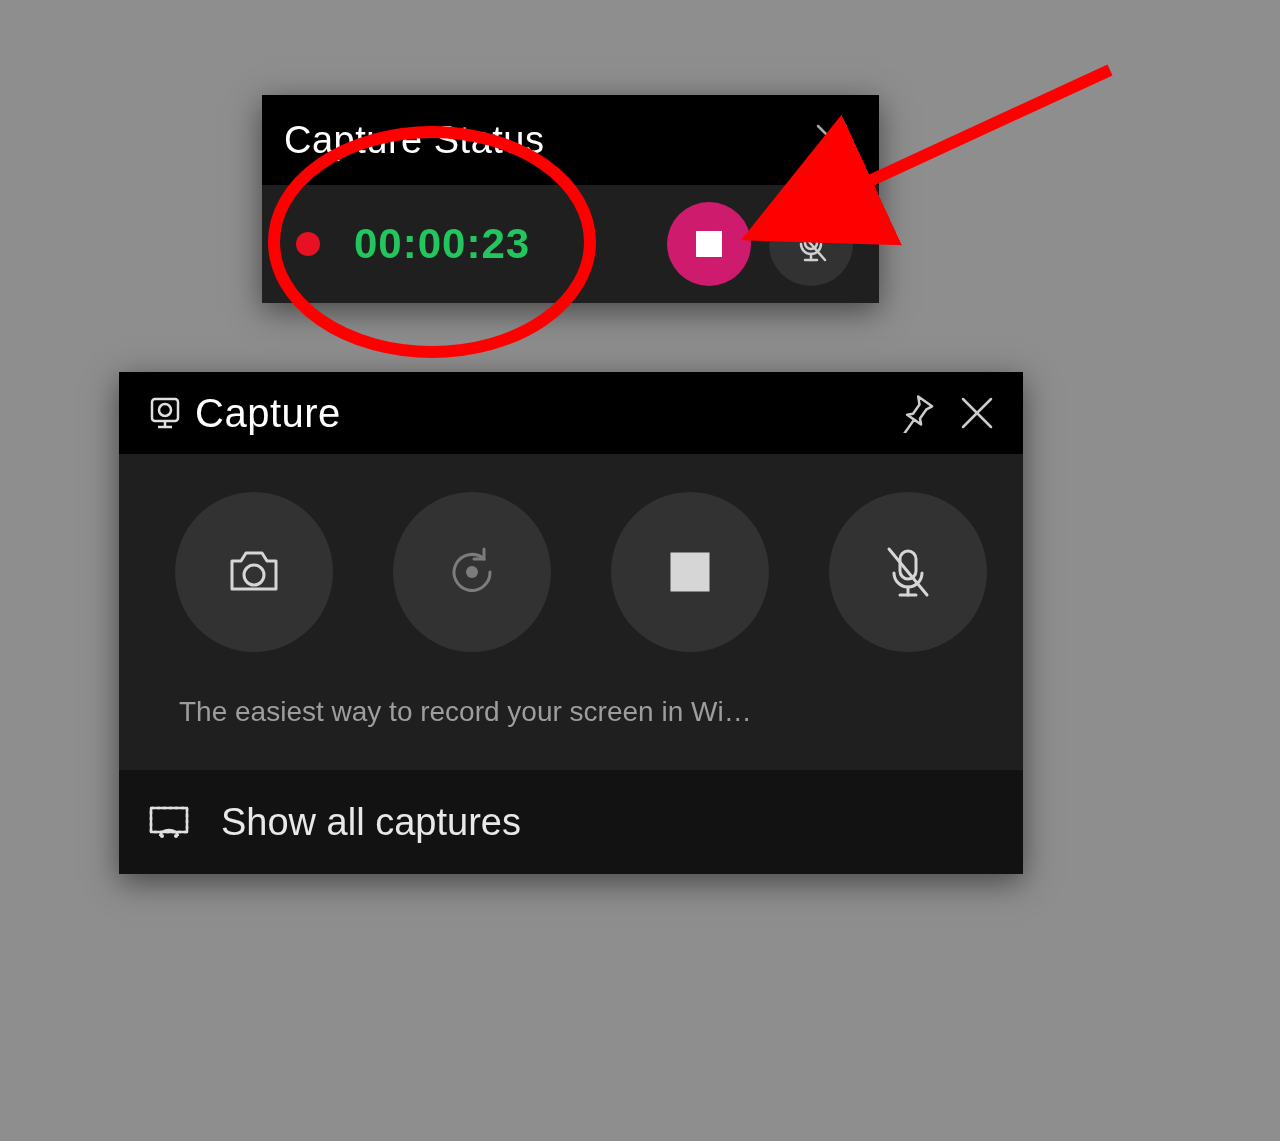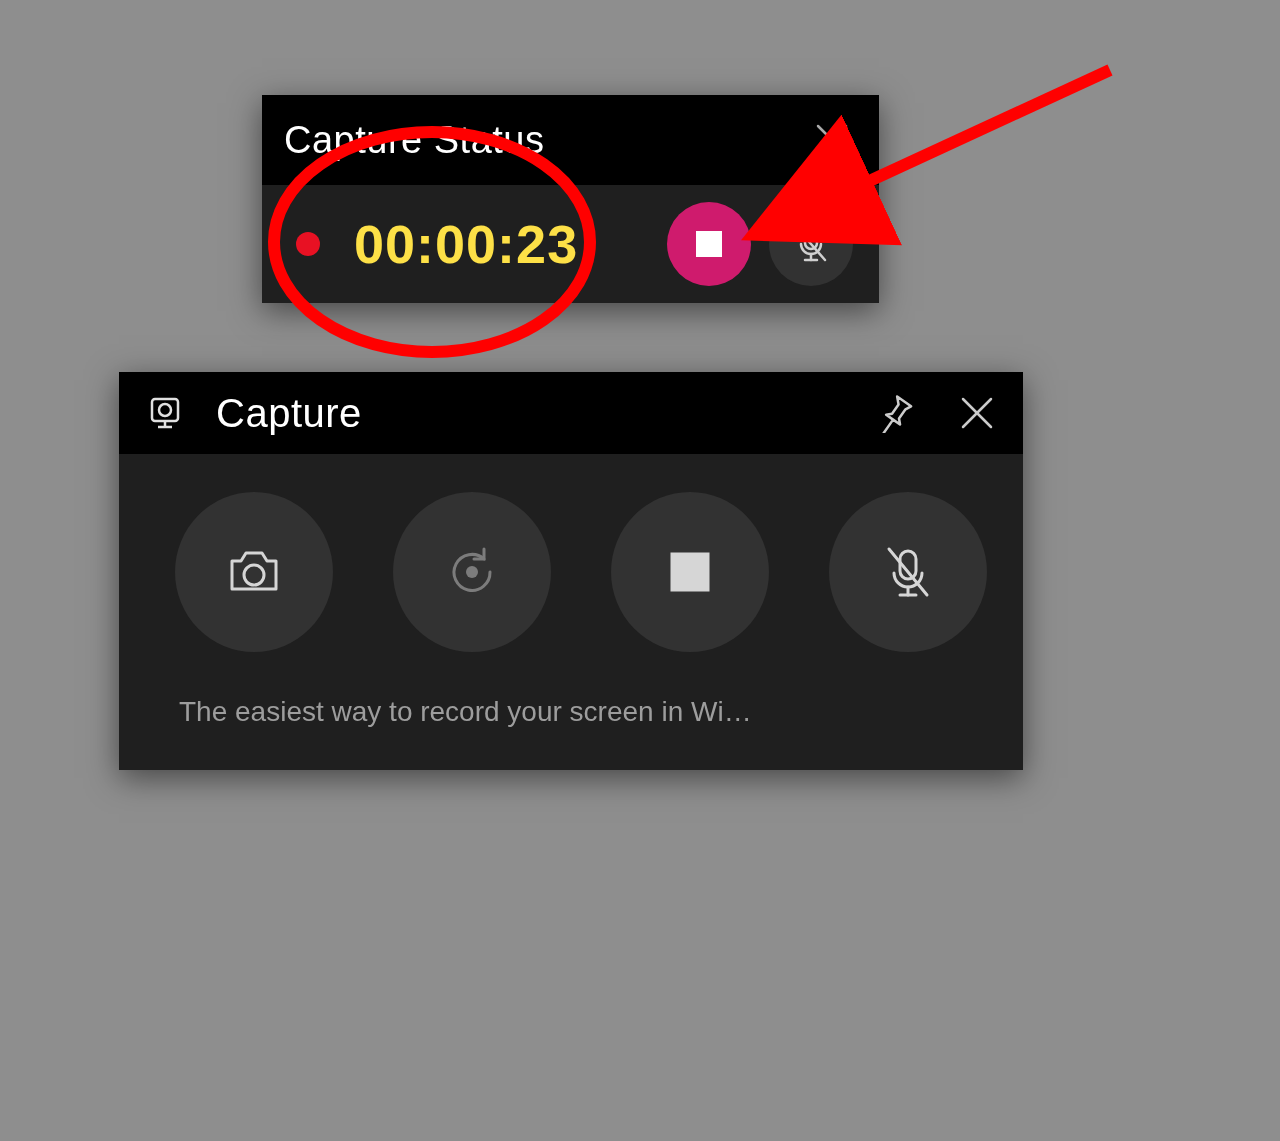--- a/index.html
+++ b/index.html
@@ -30,21 +30,21 @@
   .status-body{
     display:flex;align-items:center;
     background:#1f1f1f;height:118px;
     padding:0 26px 0 34px;
   }
   .rec-dot{
     width:24px;height:24px;border-radius:50%;
     background:#e81123;flex:none;margin-right:34px;
   }
   .rec-time{
-    color:#fde047;font-size:54px;font-weight:700;font-variant-numeric:tabular-nums;
+    color:#22c55e;font-size:42px;font-weight:700;font-variant-numeric:tabular-nums;
     letter-spacing:1px;
   }
   .spacer{flex:1;}
   .circle-btn{
     width:84px;height:84px;border-radius:50%;
     display:flex;align-items:center;justify-content:center;
     margin-left:18px;cursor:pointer;
     transition:.15s;
   }
   .circle-btn.pink{background:#cf1b6d;}
@@ -67,21 +67,21 @@
   .capture-panel{
     position:absolute;
     left:119px;top:372px;
     width:904px;
     background:#161616;
     box-shadow:0 8px 30px rgba(0,0,0,.5);
   }
   .capture-header{
     height:82px;background:#000;
     display:flex;align-items:center;
-    padding:0 22px 0 28px;gap:33px;
+    padding:0 22px 0 28px;gap:12px;
   }
   .capture-header .title{
     color:#fff;font-size:40px;font-weight:500;flex:1;letter-spacing:.5px;
   }
   .capture-header .hicon{display:flex;align-items:center;justify-content:center;width:48px;height:48px;cursor:pointer;}
   .capture-header .hicon svg{stroke:#ccc;}
 
   .capture-body{
     background:#1f1f1f;padding:38px 36px 0 56px;
   }
@@ -196,20 +196,30 @@
           <line x1="29" y1="44" x2="29" y2="52"></line>
           <line x1="21" y1="52" x2="37" y2="52"></line>
           <line x1="10" y1="6" x2="48" y2="52"></line>
         </svg>
       </div>
 
     </div>
     <div class="desc">The easiest way to record your screen in Wi…</div>
   </div>
 
+  <div class="capture-footer">
+    <svg width="44" height="44" viewBox="0 0 44 44" fill="none" stroke="#e0e0e0" stroke-width="2.5" stroke-linejoin="round">
+      <rect x="4" y="8" width="36" height="24"></rect>
+      <rect x="4" y="8" width="36" height="24" stroke-dasharray="3 3"></rect>
+      <circle cx="15" cy="36" r="2" fill="#e0e0e0" stroke="none"></circle>
+      <circle cx="29" cy="36" r="2" fill="#e0e0e0" stroke="none"></circle>
+      <path d="M13 36a9 6 0 0 1 18 0"></path>
+    </svg>
+    <div class="label">Show all captures</div>
+  </div>
 </div>
 
 <svg class="annotation" width="1280" height="1141">
   <defs>
     <marker id="arrowhead" markerWidth="12" markerHeight="12" refX="2" refY="6" orient="auto">
       <path d="M0,0 L12,6 L0,12 z" fill="#ff0000"></path>
     </marker>
   </defs>
   <ellipse cx="432" cy="242" rx="158" ry="110" fill="none" stroke="#ff0000" stroke-width="12"></ellipse>
   <line x1="1110" y1="70" x2="850" y2="190" stroke="#ff0000" stroke-width="12" marker-end="url(#arrowhead)"></line>

